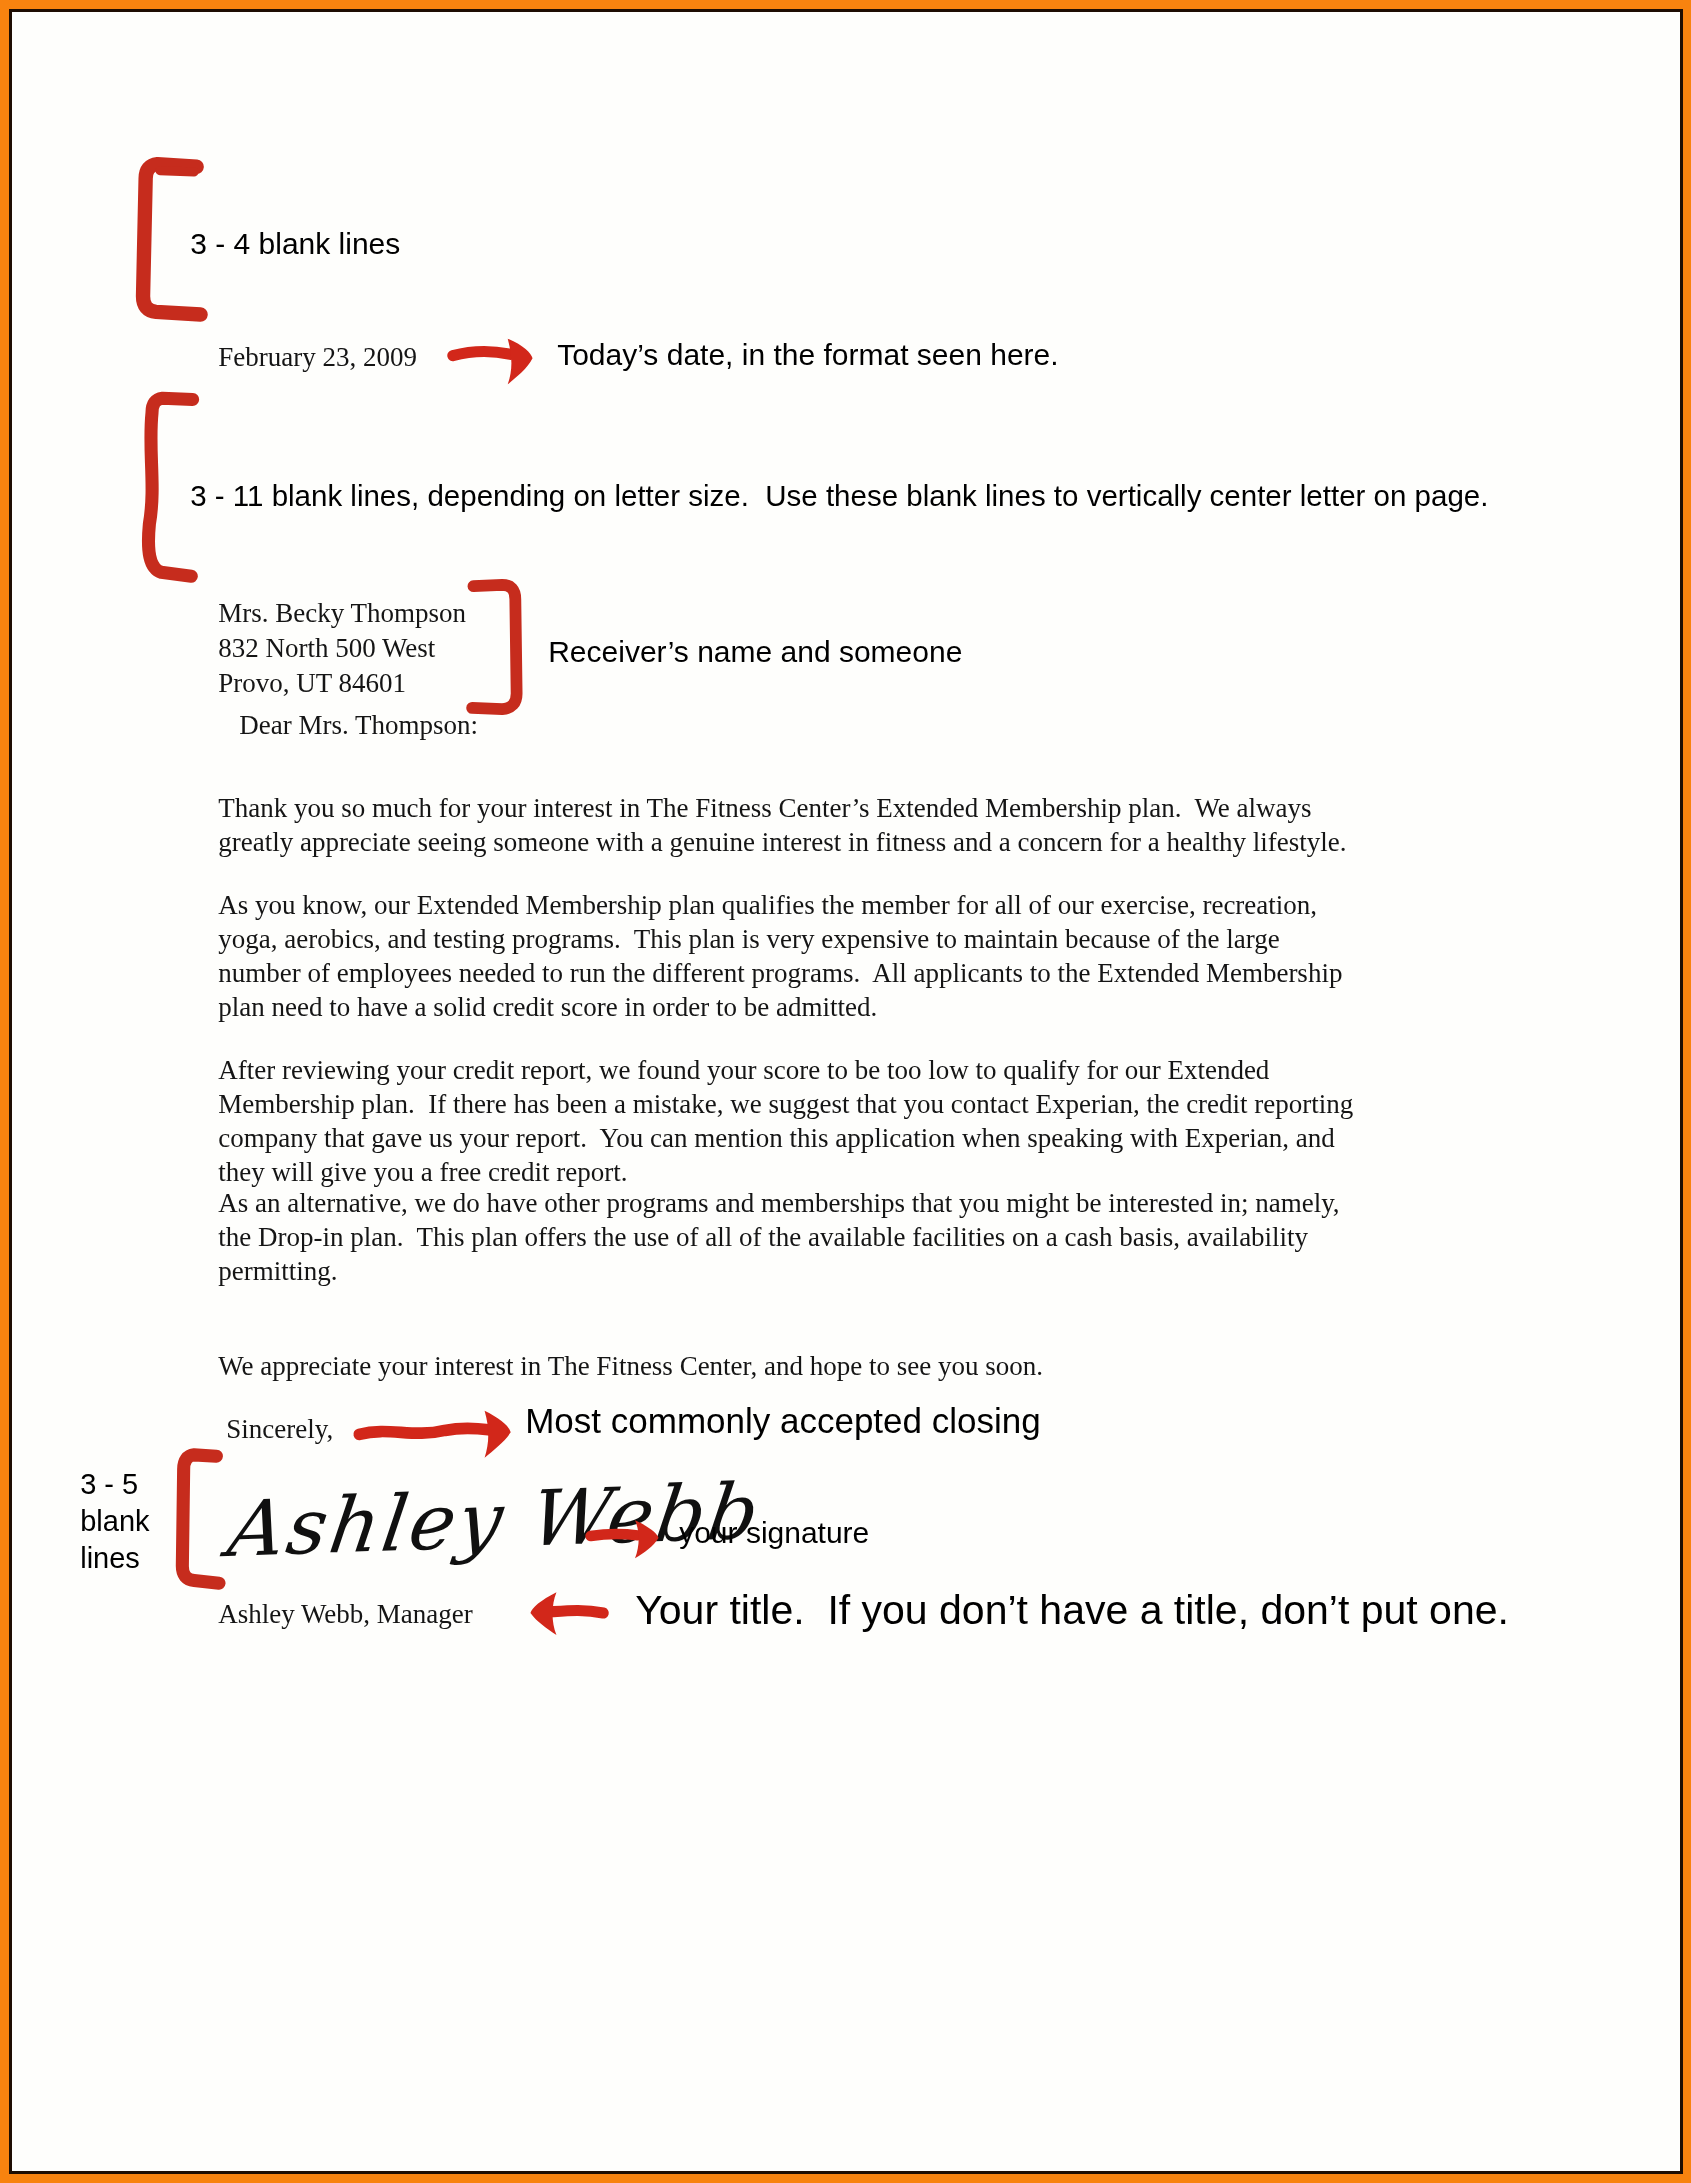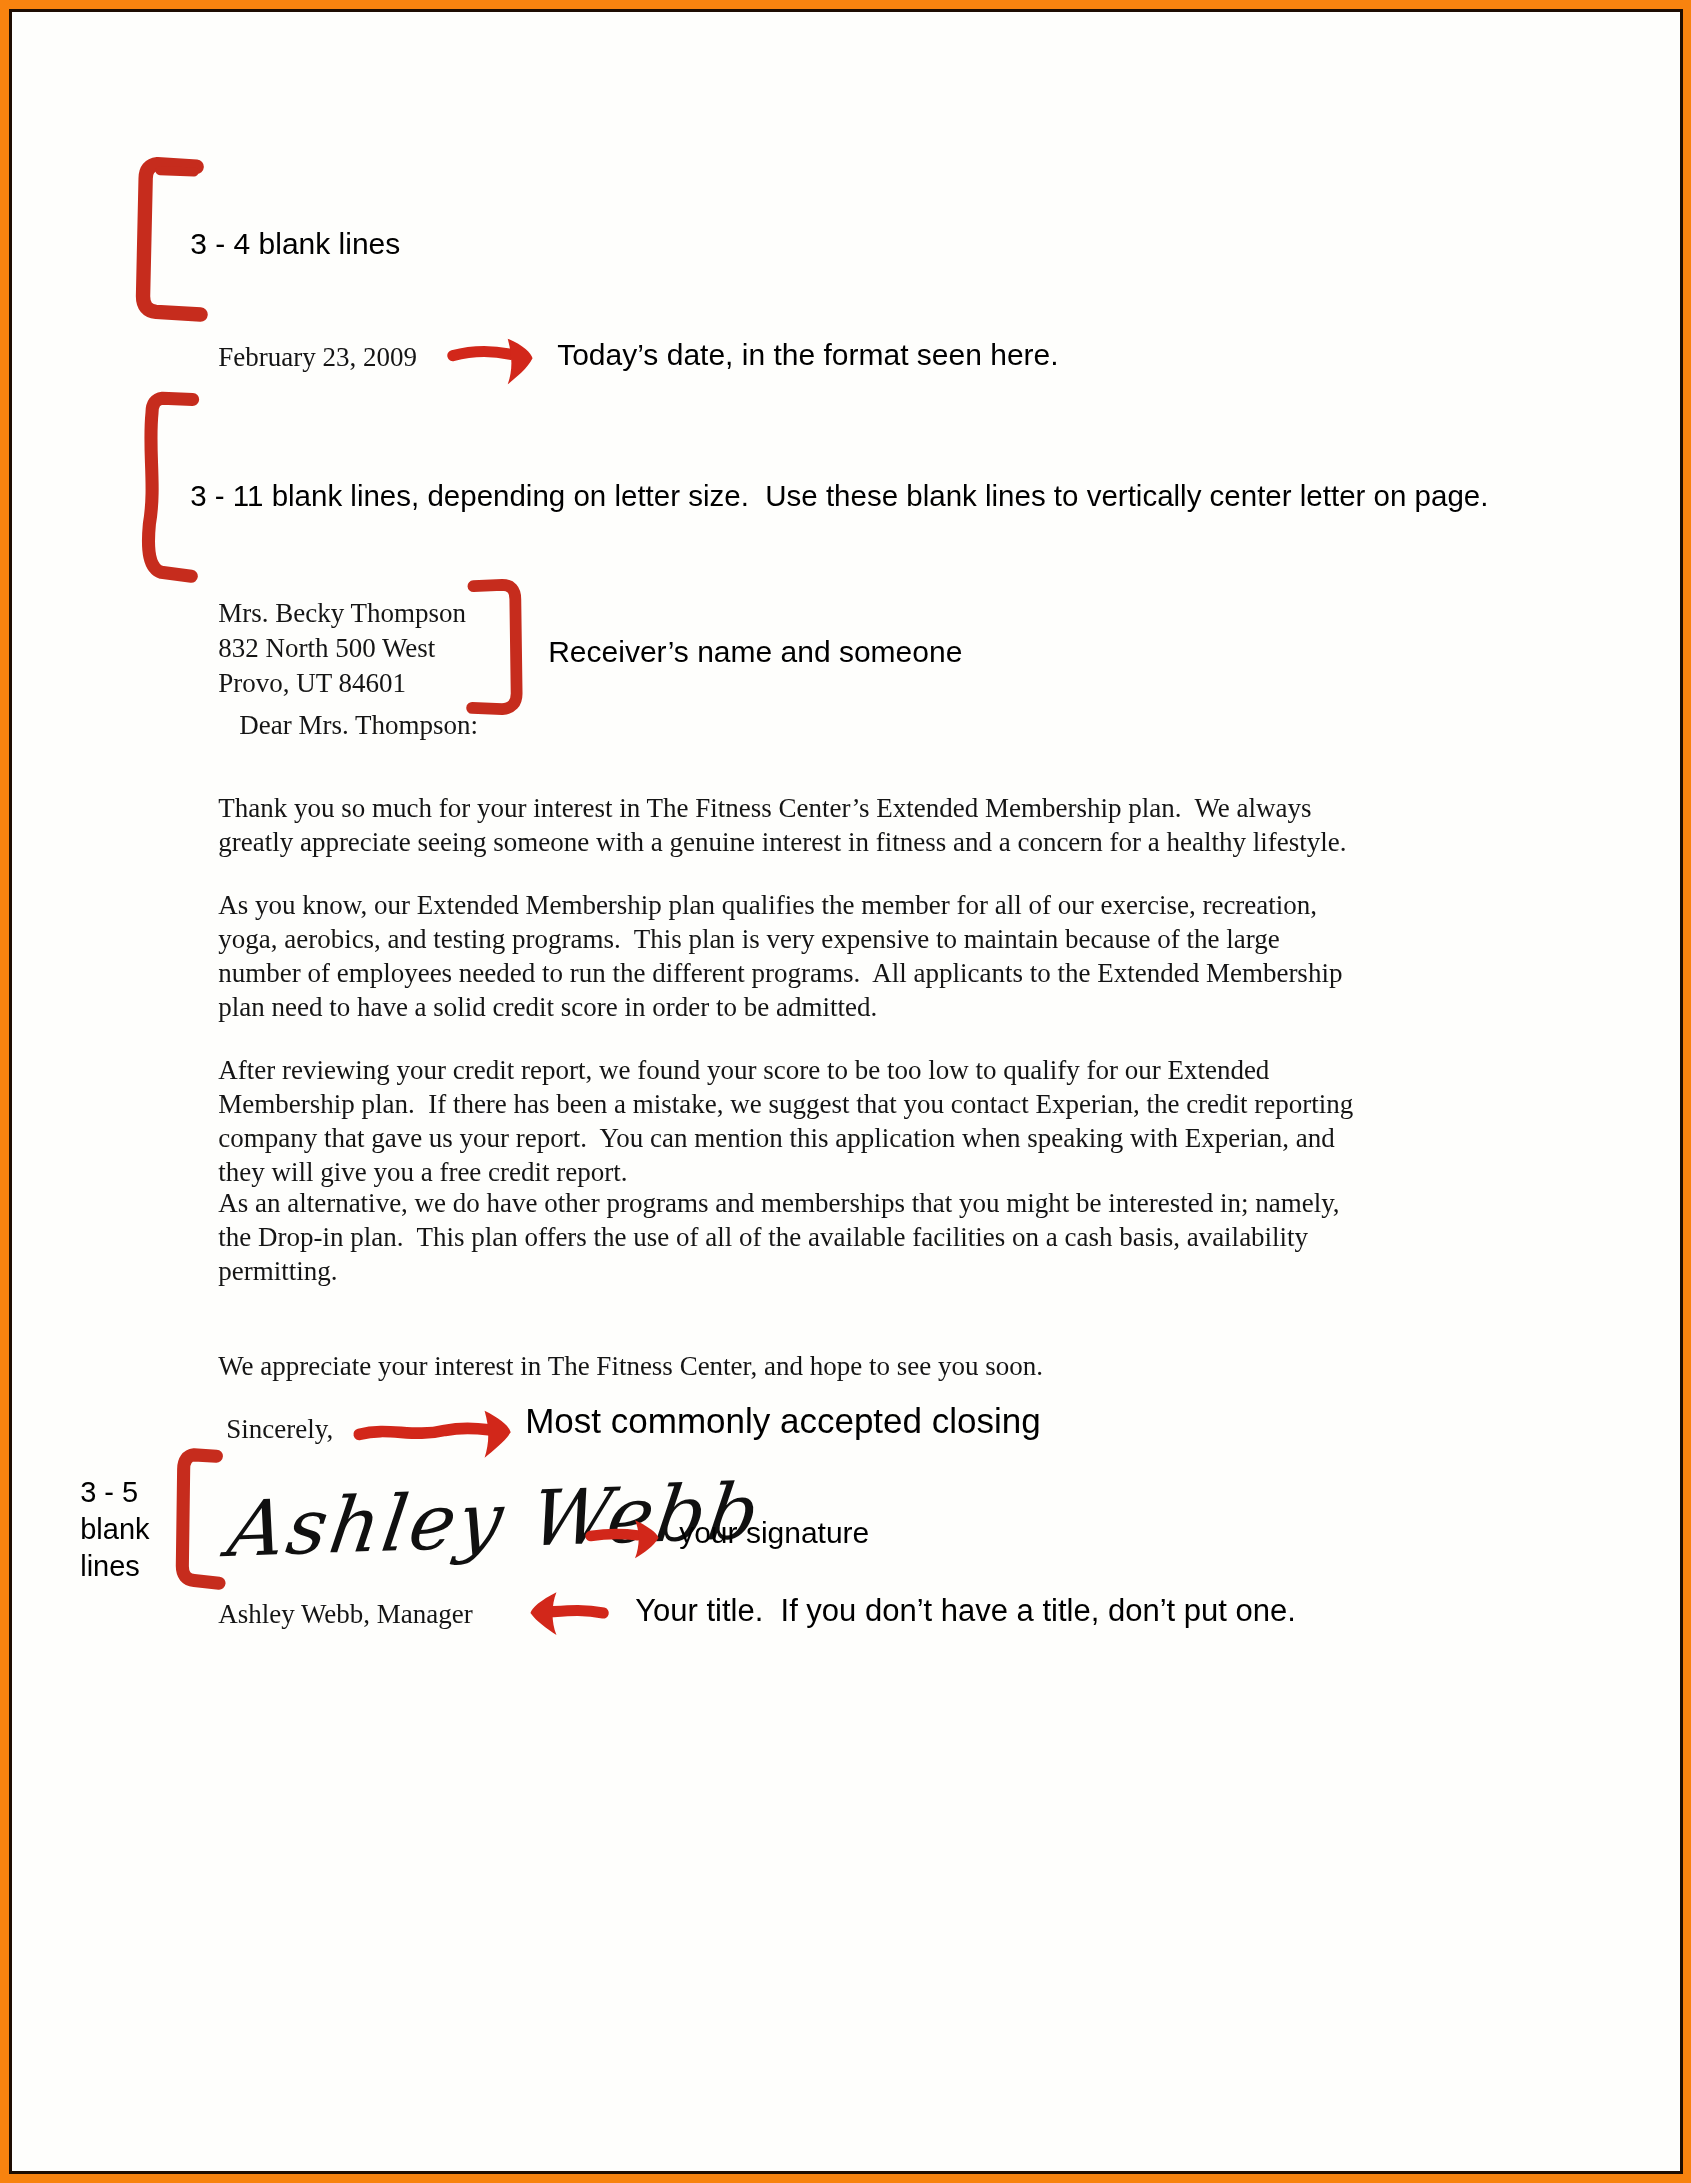--- a/index.html
+++ b/index.html
@@ -29,21 +29,21 @@
     white-space: pre;
   }
   .sans-red {
     font-family: "Liberation Sans", sans-serif;
     color: #000000;
     font-size: 30px;
     line-height: 35px;
     white-space: pre;
   }
   .closing-note { font-size: 35px; }
-  .title-note { font-size: 31px; }
+  .title-note { font-size: 41px; }
   .bottom-note { font-size: 31px; }
   .margin-note { font-size: 29px; line-height: 37px; }
   .signature {
     font-family: "DejaVu Serif", serif;
     font-style: italic;
     font-size: 77px;
     color: #101010;
     letter-spacing: 2.6px;
     transform: skewX(-10deg) rotate(-2deg);
     transform-origin: left bottom;
@@ -113,21 +113,21 @@
 permitting.</div>
     <div class="abs serif" style="left:206px; top:1337px;">We appreciate your interest in The Fitness Center, and hope to see you soon.</div>
 
     <div class="abs serif" style="left:214px; top:1400px;">Sincerely,</div>
     <svg class="abs arrow" style="left:338px; top:1391px;" width="170" height="62" viewBox="0 0 260 95">
       <path class="s" stroke-width="18" d="M14 48 C 60 36, 95 54, 145 42 C 170 37, 190 38, 212 41"></path>
       <path class="h" d="M206 12 C 230 24, 244 36, 246 45 C 236 60, 220 72, 206 84 C 213 62, 214 40, 206 12 Z"></path>
     </svg>
     <div class="abs sans-red closing-note" style="left:513px; top:1391px;">Most commonly accepted closing</div>
 
-    <div class="abs sans-red margin-note" style="left:68px; top:1454px;margin-top:8px;">3 - 5
+    <div class="abs sans-red margin-note" style="left:68px; top:1454px;">3 - 5
 blank
 lines</div>
     <svg class="abs stroke" style="left:161px; top:1435px;" width="56" height="144" viewBox="0 0 85 220">
       <path class="s" stroke-width="20" d="M66 14 L 32 12 Q 16 14 16 34 L 14 182 Q 14 202 32 204 L 70 208"></path>
     </svg>
     <div class="abs signature" style="left:211px; top:1473px;">Ashley Webb</div>
     <svg class="abs arrow" style="left:572px; top:1503px;" width="85" height="46" viewBox="0 0 130 70">
       <path class="s" stroke-width="16" d="M10 32 C 35 28, 60 28, 82 31"></path>
       <path class="h" d="M78 8 C 100 18, 112 28, 114 35 C 106 48, 92 58, 78 66 C 85 48, 86 26, 78 8 Z"></path>
     </svg>

